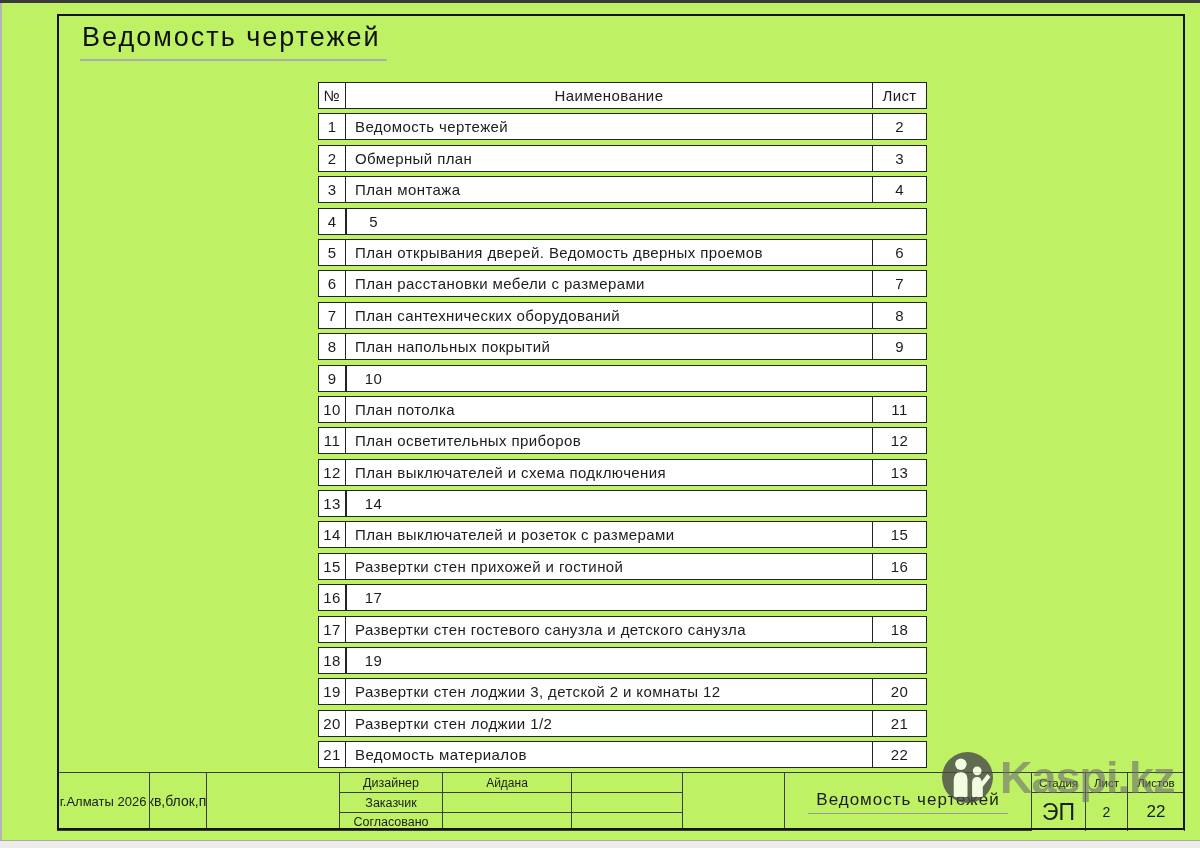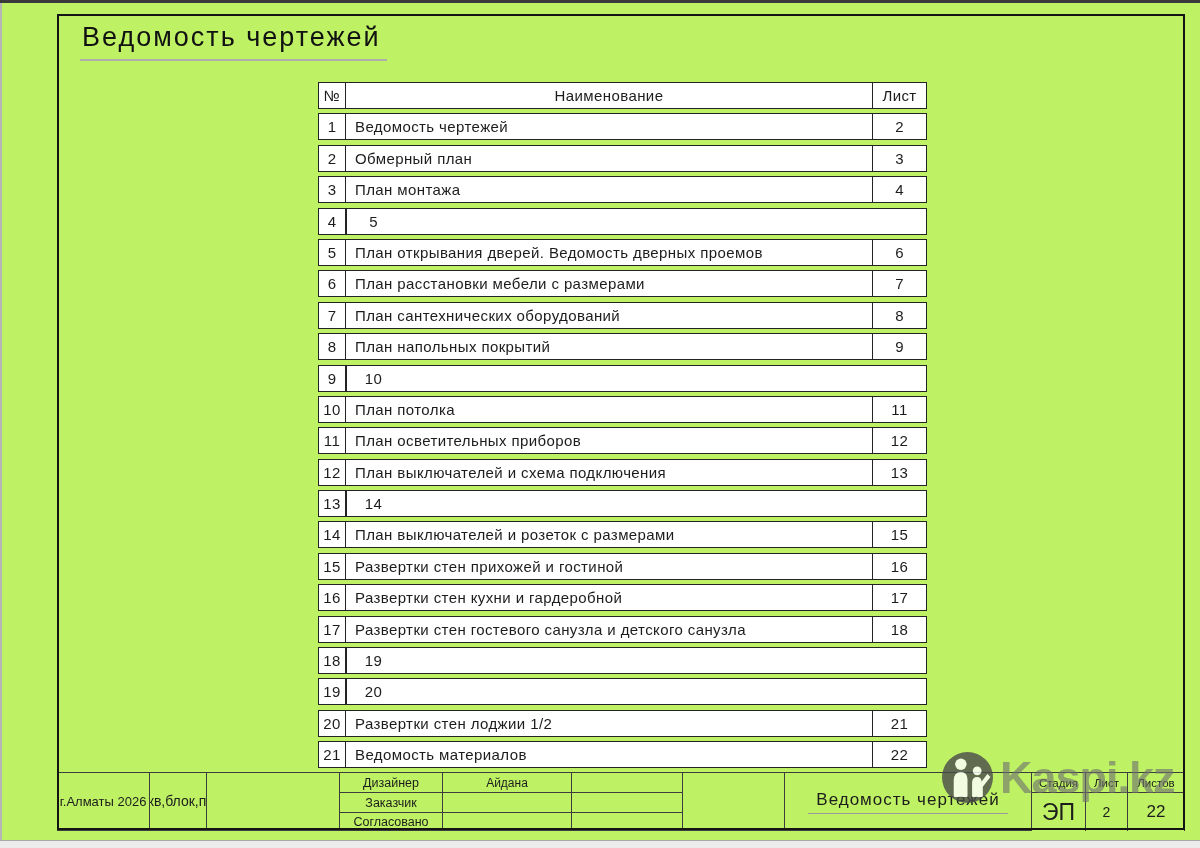--- a/index.html
+++ b/index.html
@@ -179,37 +179,37 @@
     </div>
 
     <div class="trow">
       <div class="cell num">15</div>
       <div class="cell name">Развертки стен прихожей и гостиной</div>
       <div class="cell sheet">16</div>
     </div>
 
     <div class="trow">
       <div class="cell num">16</div>
-      <div class="cell name">Развертки стен кухни и гардеробной</div>
       <div class="cell sheet">17</div>
     </div>
 
     <div class="trow">
       <div class="cell num">17</div>
       <div class="cell name">Развертки стен гостевого санузла и детского санузла</div>
       <div class="cell sheet">18</div>
     </div>
 
     <div class="trow">
       <div class="cell num">18</div>
       <div class="cell sheet">19</div>
     </div>
 
     <div class="trow">
       <div class="cell num">19</div>
+      <div class="cell name">Развертки стен лоджии 3, детской 2 и комнаты 12</div>
       <div class="cell sheet">20</div>
     </div>
 
     <div class="trow">
       <div class="cell num">20</div>
       <div class="cell name">Развертки стен лоджии 1/2</div>
       <div class="cell sheet">21</div>
     </div>
 
     <div class="trow">

